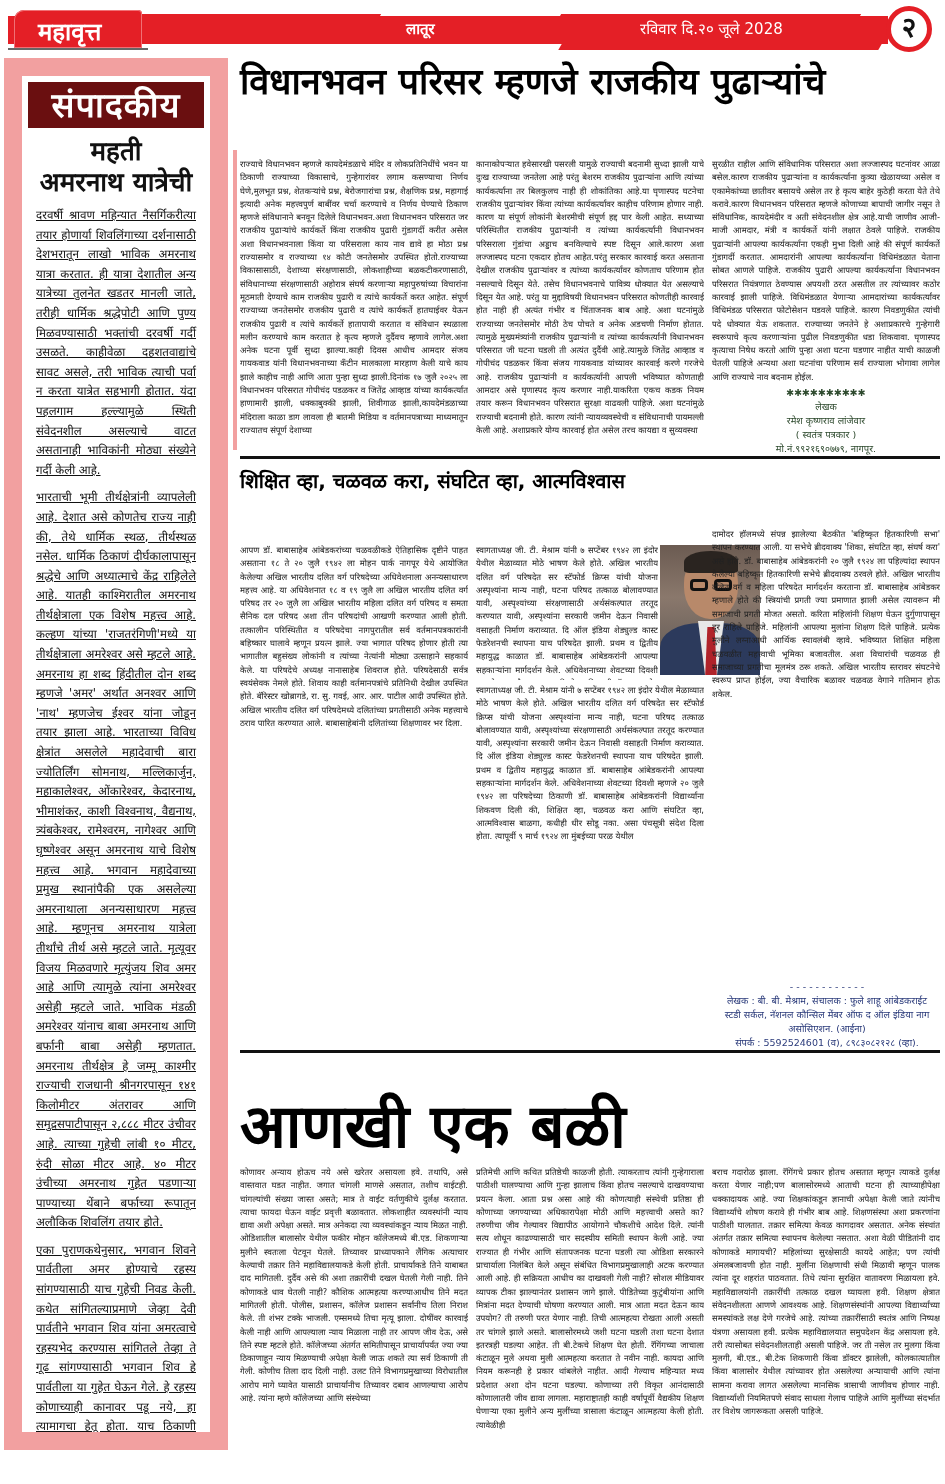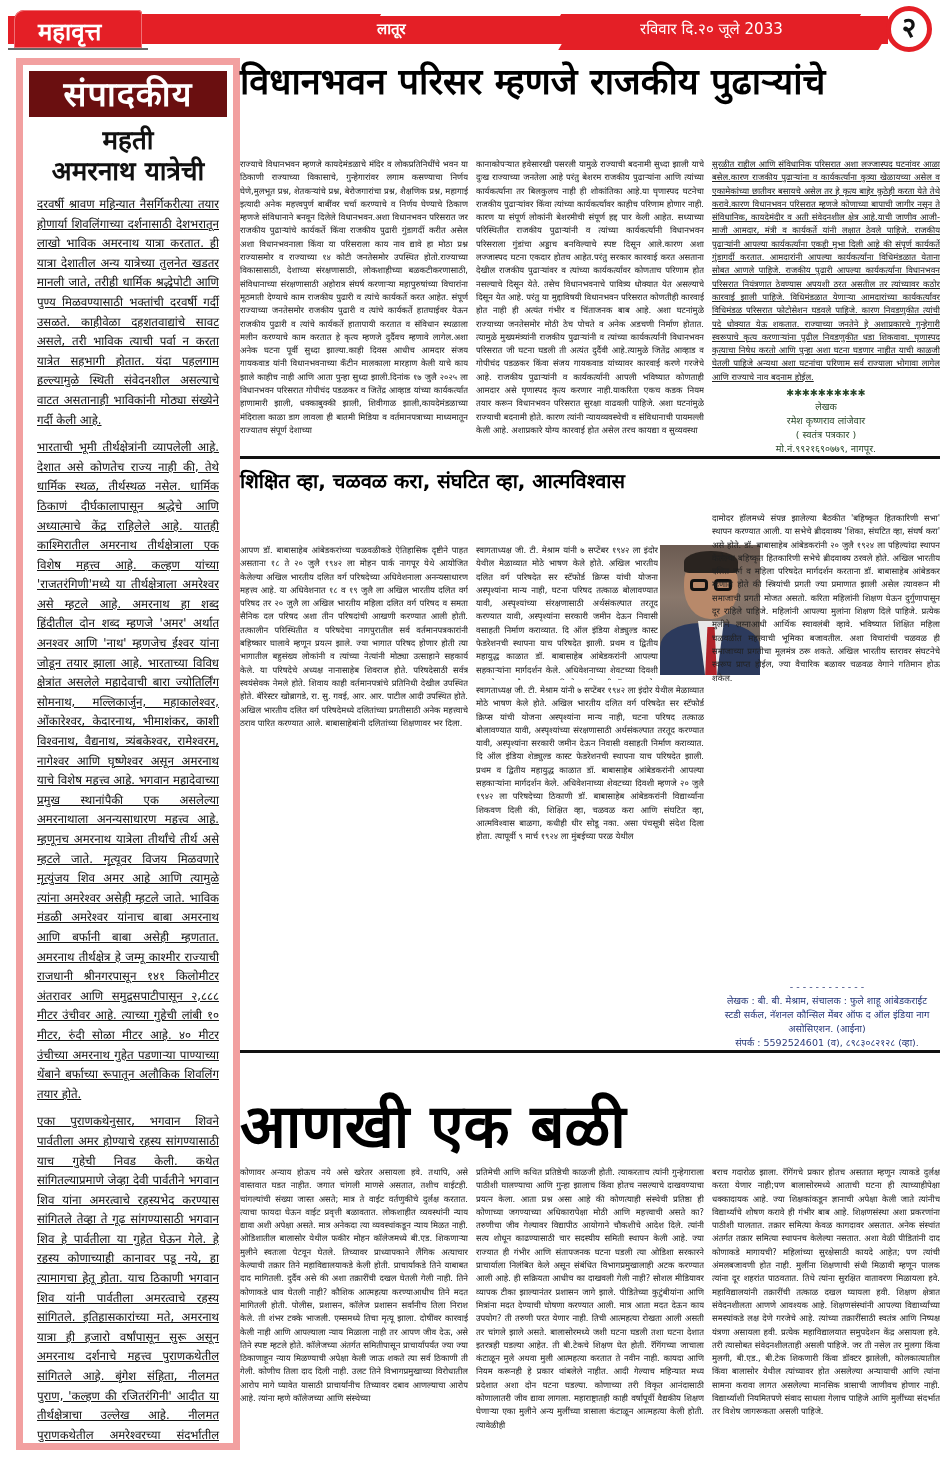--- a/index.html
+++ b/index.html
@@ -7,27 +7,27 @@
   body { font-family: "DejaVu Sans", sans-serif; color: #111; position: relative; }
 
   
   .masthead { position: absolute; left: 0; top: 0; width: 816px; height: 56px; }
   .mh-bar { position: absolute; left: 8px; top: 16px; width: 880px; height: 28px; background: #e41f26; }
   .mh-bar2 { position: absolute; left: 140px; top: 14px; width: 240px; height: 4px; background: #e41f26; transform: skewX(-30deg); }
   .mh-bar3 { position: absolute; left: 560px; top: 14px; width: 300px; height: 4px; background: #e41f26; transform: skewX(-30deg); }
   .mh-bar4 { position: absolute; left: 560px; top: 44px; width: 320px; height: 6px; background: #e41f26; transform: skewX(-30deg); }
   .mh-logo { position: absolute; left: 14px; top: 10px; width: 128px; height: 38px; background: #e41f26; border-radius: 10px 4px 0 0; box-shadow: 0 0 0 1px #f07075 inset; }
   .mh-logo span { position: absolute; left: 24px; top: 4px; font-size: 24px; font-weight: bold; color: #fff; }
-  .mh-city { position: absolute; left: 377px; top: 18px; font-size: 15px; font-weight: bold; color: #fff; }
+  .mh-city { position: absolute; left: 406px; top: 18px; font-size: 15px; font-weight: bold; color: #fff; }
   .mh-date { position: absolute; left: 640px; top: 18px; font-size: 15px; color: #fff; }
   .mh-page { position: absolute; left: 886px; top: 6px; width: 46px; height: 46px; border-radius: 50%; background: #fff; border: 5px solid #e41f26; text-align: center; font-size: 28px; font-weight: bold; line-height: 34px; color: #111; }
   .mh-underline { position: absolute; left: 8px; top: 48px; width: 140px; height: 2px; background: #666; }
 
   
-  .editorial { position: absolute; left: 16px; top: 58px; width: 224px; height: 1392px; background: #f2a0a0; padding: 7px; }
+  .editorial { position: absolute; left: 4px; top: 58px; width: 224px; height: 1392px; background: #f2a0a0; padding: 18px; }
   .ed-inner { background: #fff; width: 100%; height: 100%; padding: 6px 6px; overflow: hidden; }
   .ed-banner { background: #6a0f10; color: #fff; text-align: center; font-size: 34px; font-weight: bold; height: 46px; line-height: 46px; letter-spacing: 1px; }
   .ed-title1 { text-align: center; font-size: 26px; font-weight: bold; margin-top: 8px; line-height: 30px; }
   .ed-title2 { text-align: center; font-size: 26px; font-weight: bold; line-height: 32px; }
   .ed-body { font-size: 11.6px; line-height: 19.6px; text-align: justify; color: #111; }
   .ed-body p { margin: 8px; text-decoration: underline; }
 
   
   .vline { position: absolute; background: #f2a0a0; }
 
@@ -55,21 +55,21 @@
 <div class="masthead">
   <div class="mh-bar"></div>
   <div class="mh-bar2"></div>
   <div class="mh-bar3"></div>
   <div class="mh-bar4"></div>
   <div class="mh-underline"></div>
   <div class="mh-logo">
     <span>महावृत्त</span>
   </div>
   <div class="mh-city">लातूर</div>
-  <div class="mh-date">रविवार दि.२० जूले 2033</div>
+  <div class="mh-date">रविवार दि.२० जूले 2028</div>
   <div class="mh-page">२</div>
 </div>
 
 <div class="editorial">
   <div class="ed-inner">
     <div class="ed-banner">संपादकीय</div>
     <div class="ed-title1">महती</div>
     <div class="ed-title2">अमरनाथ यात्रेची</div>
     <div class="ed-body">
       <p>दरवर्षी श्रावण महिन्यात नैसर्गिकरीत्या तयार होणार्या शिवलिंगाच्या दर्शनासाठी देशभरातून लाखो भाविक अमरनाथ यात्रा करतात. ही यात्रा देशातील अन्य यात्रेच्या तुलनेत खडतर मानली जाते, तरीही धार्मिक श्रद्धेपोटी आणि पुण्य मिळवण्यासाठी भक्तांची दरवर्षी गर्दी उसळते. काहीवेळा दहशतवाद्यांचे सावट असले, तरी भाविक त्याची पर्वा न करता यात्रेत सहभागी होतात. यंदा पहलगाम हल्ल्यामुळे स्थिती संवेदनशील असल्याचे वाटत असतानाही भाविकांनी मोठ्या संख्येने गर्दी केली आहे.</p>
@@ -83,21 +83,21 @@
 <div class="headline" style="left:240px; top:60px; width:700px; font-size:36px; line-height:44px;">
   <div>विधानभवन परिसर म्हणजे राजकीय पुढार्‍यांचे</div>
 </div>
 <div class="vline" style="left:233px; top:150px; width:4px; height:300px;"></div>
 <div class="art-col" style="left:240px; top:158px; width:228px; height:292px;">
   <p>राज्याचे विधानभवन म्हणजे कायदेमंडळाचे मंदिर व लोकप्रतिनिधींचे भवन या ठिकाणी राज्याच्या विकासाचे, गुन्हेगारांवर लगाम कसण्याचा निर्णय घेणे,मुलभूत प्रश्न, शेतकऱ्यांचे प्रश्न, बेरोजगारांचा प्रश्न, शैक्षणिक प्रश्न, महागाई इत्यादी अनेक महत्त्वपुर्ण बाबींवर चर्चा करण्याचे व निर्णय घेण्याचे ठिकाण म्हणजे संविधानाने बनवून दिलेले विधानभवन.अशा विधानभवन परिसरात जर राजकीय पुढाऱ्यांचे कार्यकर्ते किंवा राजकीय पुढारी गुंडागर्दी करीत असेल अशा विधानभवनाला किंवा या परिसराला काय नाव द्यावे हा मोठा प्रश्न राज्यासमोर व राज्याच्या १४ कोटी जनतेसमोर उपस्थित होतो.राज्याच्या विकासासाठी, देशाच्या संरक्षणासाठी, लोकशाहीच्या बळकटीकरणासाठी, संविधानाच्या संरक्षणासाठी अहोरात्र संघर्ष करणाऱ्या महापुरुषांच्या विचारांना मूठमाती देण्याचे काम राजकीय पुढारी व त्यांचे कार्यकर्ते करत आहेत. संपूर्ण राज्याच्या जनतेसमोर राजकीय पुढारी व त्यांचे कार्यकर्ते हातघाईवर येऊन राजकीय पुढारी व त्यांचे कार्यकर्ते हातापायी करतात व संविधान स्थळाला मलीन करण्याचे काम करतात हे कृत्य म्हणजे दुर्दैवच म्हणावे लागेल.अशा अनेक घटना पूर्वी सुध्दा झाल्या.काही दिवस आधीच आमदार संजय गायकवाड यांनी विधानभवनाच्या कँटीन मालकाला मारहाण केली याचे काय झाले काहीच नाही आणि आता पुन्हा सुध्दा झाली.दिनांक १७ जुलै २०२५ ला विधानभवन परिसरात गोपीचंद पडळकर व जितेंद्र आव्हाड यांच्या कार्यकर्त्यांत हाणामारी झाली, धक्काबुक्की झाली, शिवीगाळ झाली,कायदेमंडळाच्या मंदिराला काळा डाग लावला ही बातमी मिडिया व वर्तमानपत्राच्या माध्यमातून राज्यातच संपूर्ण देशाच्या</p>
 </div>
 <div class="art-col" style="left:476px; top:158px; width:228px; height:292px;">
   <p>कानाकोपऱ्यात हवेसारखी पसरली यामुळे राज्याची बदनामी सुध्दा झाली याचे दुःख राज्याच्या जनतेला आहे परंतु बेशरम राजकीय पुढाऱ्यांना आणि त्यांच्या कार्यकर्त्यांना तर बिलकुलच नाही ही शोकांतिका आहे.या घृणास्पद घटनेचा राजकीय पुढाऱ्यांवर किंवा त्यांच्या कार्यकर्त्यांवर काहीच परिणाम होणार नाही. कारण या संपूर्ण लोकांनी बेशरमीची संपूर्ण हद्द पार केली आहेत. सध्याच्या परिस्थितीत राजकीय पुढाऱ्यांनी व त्यांच्या कार्यकर्त्यांनी विधानभवन परिसराला गुंडांचा अड्डाच बनविल्याचे स्पष्ट दिसून आले.कारण अशा लज्जास्पद घटना एकदार होतच आहेत.परंतु सरकार कारवाई करत असताना देखील राजकीय पुढाऱ्यांवर व त्यांच्या कार्यकर्त्यांवर कोणताच परिणाम होत नसल्याचे दिसून येते. तसेच विधानभवनाचे पावित्र्य धोक्यात येत असल्याचे दिसून येत आहे. परंतु या मुद्दाविषयी विधानभवन परिसरात कोणतीही कारवाई होत नाही ही अत्यंत गंभीर व चिंताजनक बाब आहे. अशा घटनांमुळे राज्याच्या जनतेसमोर मोठी ठेच पोचते व अनेक अडचणी निर्माण होतात. त्यामुळे मुख्यमंत्र्यांनी राजकीय पुढाऱ्यांनी व त्यांच्या कार्यकर्त्यांनी विधानभवन परिसरात जी घटना घडली ती अत्यंत दुर्दैवी आहे.त्यामुळे जितेंद्र आव्हाड व गोपीचंद पडळकर किंवा संजय गायकवाड यांच्यावर कारवाई करणे गरजेचे आहे. राजकीय पुढाऱ्यांनी व कार्यकर्त्यांनी आपली भविष्यात कोणताही आमदार असे घृणास्पद कृत्य करणार नाही.याकरिता एकच कडक नियम तयार करून विधानभवन परिसरात सुरक्षा वाढवली पाहिजे. अशा घटनांमुळे राज्याची बदनामी होते. कारण त्यांनी न्यायव्यवस्थेची व संविधानाची पायमल्ली केली आहे. अशाप्रकारे योग्य कारवाई होत असेल तरच कायद्या व सुव्यवस्था</p>
 </div>
-<div class="art-col" style="left:712px; top:158px; width:228px; height:228px;text-decoration:underline;">
+<div class="art-col" style="left:712px; top:158px; width:228px; height:228px;">
   <p>सुरळीत राहील आणि संविधानिक परिसरात अशा लज्जास्पद घटनांवर आळा बसेल.कारण राजकीय पुढाऱ्यांना व कार्यकर्त्यांना कुत्र्या खेळायच्या असेल व एकामेकांच्या छातीवर बसायचे असेल तर हे कृत्य बाहेर कुठेही करता येते तेथे करावे.कारण विधानभवन परिसरात म्हणजे कोणाच्या बापाची जागीर नसून ते संविधानिक, कायदेमंदीर व अती संवेदनशील क्षेत्र आहे.याची जाणीव आजी-माजी आमदार, मंत्री व कार्यकर्ते यांनी लक्षात ठेवले पाहिजे. राजकीय पुढाऱ्यांनी आपल्या कार्यकर्त्यांना एकही मुभा दिली आहे की संपूर्ण कार्यकर्ते गुंडागर्दी करतात. आमदारांनी आपल्या कार्यकर्त्यांना विधिमंडळात येताना सोबत आणले पाहिजे. राजकीय पुढारी आपल्या कार्यकर्त्यांना विधानभवन परिसरात नियंत्रणात ठेवण्यास अपयशी ठरत असतील तर त्यांच्यावर कठोर कारवाई झाली पाहिजे. विधिमंडळात येणाऱ्या आमदारांच्या कार्यकर्त्यांवर विधिमंडळ परिसरात फोटोसेशन घडवले पाहिजे. कारण निवडणुकीत त्यांची पदे धोक्यात येऊ शकतात. राज्याच्या जनतेने हे अशाप्रकारचे गुन्हेगारी स्वरूपाचे कृत्य करणाऱ्यांना पुढील निवडणुकीत धडा शिकवावा. घृणास्पद कृत्याचा निषेध करतो आणि पुन्हा अशा घटना घडणार नाहीत याची काळजी घेतली पाहिजे अन्यथा अशा घटनांचा परिणाम सर्व राज्याला भोगावा लागेल आणि राज्याचे नाव बदनाम होईल.</p>
 </div>
 <div class="byline" style="left:712px; top:386px; width:228px;">
   <div>✱✱✱✱✱✱✱✱✱✱</div>
   <div>लेखक</div>
   <div>रमेश कृष्णराव लांजेवार</div>
   <div>( स्वतंत्र पत्रकार )</div>
   <div>मो.नं.९९२१६९०७७९, नागपूर.</div>
 </div>
 <div class="hrule" style="left:240px; top:456px; width:700px;"></div>
@@ -116,21 +116,21 @@
   <div class="ph-shirt"></div>
   <div class="ph-tie"></div>
   <div class="ph-head"></div>
   <div class="ph-hair"></div>
   <div class="ph-glass-l"></div>
   <div class="ph-glass-r"></div>
 </div>
 <div class="art-col" style="left:476px; top:684px; width:228px; height:354px;">
   <p>स्वागताध्यक्ष जी. टी. मेश्राम यांनी ७ सप्टेंबर १९४२ ला इंदोर येथील मेळाव्यात मोठे भाषण केले होते. अखिल भारतीय दलित वर्ग परिषदेत सर स्टॅफोर्ड क्रिप्स यांची योजना अस्पृश्यांना मान्य नाही, घटना परिषद तत्काळ बोलावण्यात यावी, अस्पृश्यांच्या संरक्षणासाठी अर्थसंकल्पात तरतूद करण्यात यावी, अस्पृश्यांना सरकारी जमीन देऊन निवासी वसाहती निर्माण कराव्यात. दि ऑल इंडिया शेड्युल्ड कास्ट फेडरेशनची स्थापना याच परिषदेत झाली. प्रथम व द्वितीय महायुद्ध काळात डॉ. बाबासाहेब आंबेडकरांनी आपल्या सहकाऱ्यांना मार्गदर्शन केले. अधिवेशनाच्या शेवटच्या दिवशी म्हणजे २० जुलै १९४२ ला परिषदेच्या ठिकाणी डॉ. बाबासाहेब आंबेडकरांनी विद्यार्थ्यांना शिकवण दिली की, शिक्षित व्हा, चळवळ करा आणि संघटित व्हा, आत्मविश्वास बाळगा, कधीही धीर सोडू नका. असा पंचसूत्री संदेश दिला होता. त्यापूर्वी ९ मार्च १९२४ ला मुंबईच्या परळ येथील</p>
 </div>
-<div class="art-col" style="left:712px; top:512px; width:228px; height:432px;">
+<div class="art-col" style="left:712px; top:528px; width:228px; height:432px;">
   <p>दामोदर हॉलमध्ये संपन्न झालेल्या बैठकीत 'बहिष्कृत हितकारिणी सभा' स्थापन करण्यात आली. या सभेचे ब्रीदवाक्य 'शिका, संघटित व्हा, संघर्ष करा' असे होते. डॉ. बाबासाहेब आंबेडकरांनी २० जुलै १९२४ ला पहिल्यांदा स्थापन केलेल्या बहिष्कृत हितकारिणी सभेचे ब्रीदवाक्य ठरवले होते. अखिल भारतीय दलित वर्ग व महिला परिषदेत मार्गदर्शन करताना डॉ. बाबासाहेब आंबेडकर म्हणाले होते की स्त्रियांची प्रगती ज्या प्रमाणात झाली असेल त्यावरून मी समाजाची प्रगती मोजत असतो. करिता महिलांनी शिक्षण घेऊन दुर्गुणापासून दूर राहिले पाहिजे. महिलांनी आपल्या मुलांना शिक्षण दिले पाहिजे. प्रत्येक मुलीने लग्नाआधी आर्थिक स्वावलंबी व्हावे. भविष्यात शिक्षित महिला चळवळीत महत्त्वाची भूमिका बजावतील. अशा विचारांची चळवळ ही समाजाच्या प्रगतीचा मूलमंत्र ठरू शकते. अखिल भारतीय स्तरावर संघटनेचे स्वरूप प्राप्त होईल, ज्या वैचारिक बळावर चळवळ वेगाने गतिमान होऊ शकेल.</p>
 </div>
 <div class="contact-box">
   <div>- - - - - - - - - - - -</div>
   <div>लेखक : बी. बी. मेश्राम, संचालक : फुले शाहू आंबेडकराईट</div>
   <div>स्टडी सर्कल, नॅशनल कौन्सिल मेंबर ऑफ द ऑल इंडिया नाग</div>
   <div>असोसिएशन. (आईना)</div>
   <div>संपर्क : 5592524601 (व), ८९८३०८२१२८ (व्हा).</div>
 </div>
 <div class="hrule" style="left:240px; top:1050px; width:700px;"></div>

